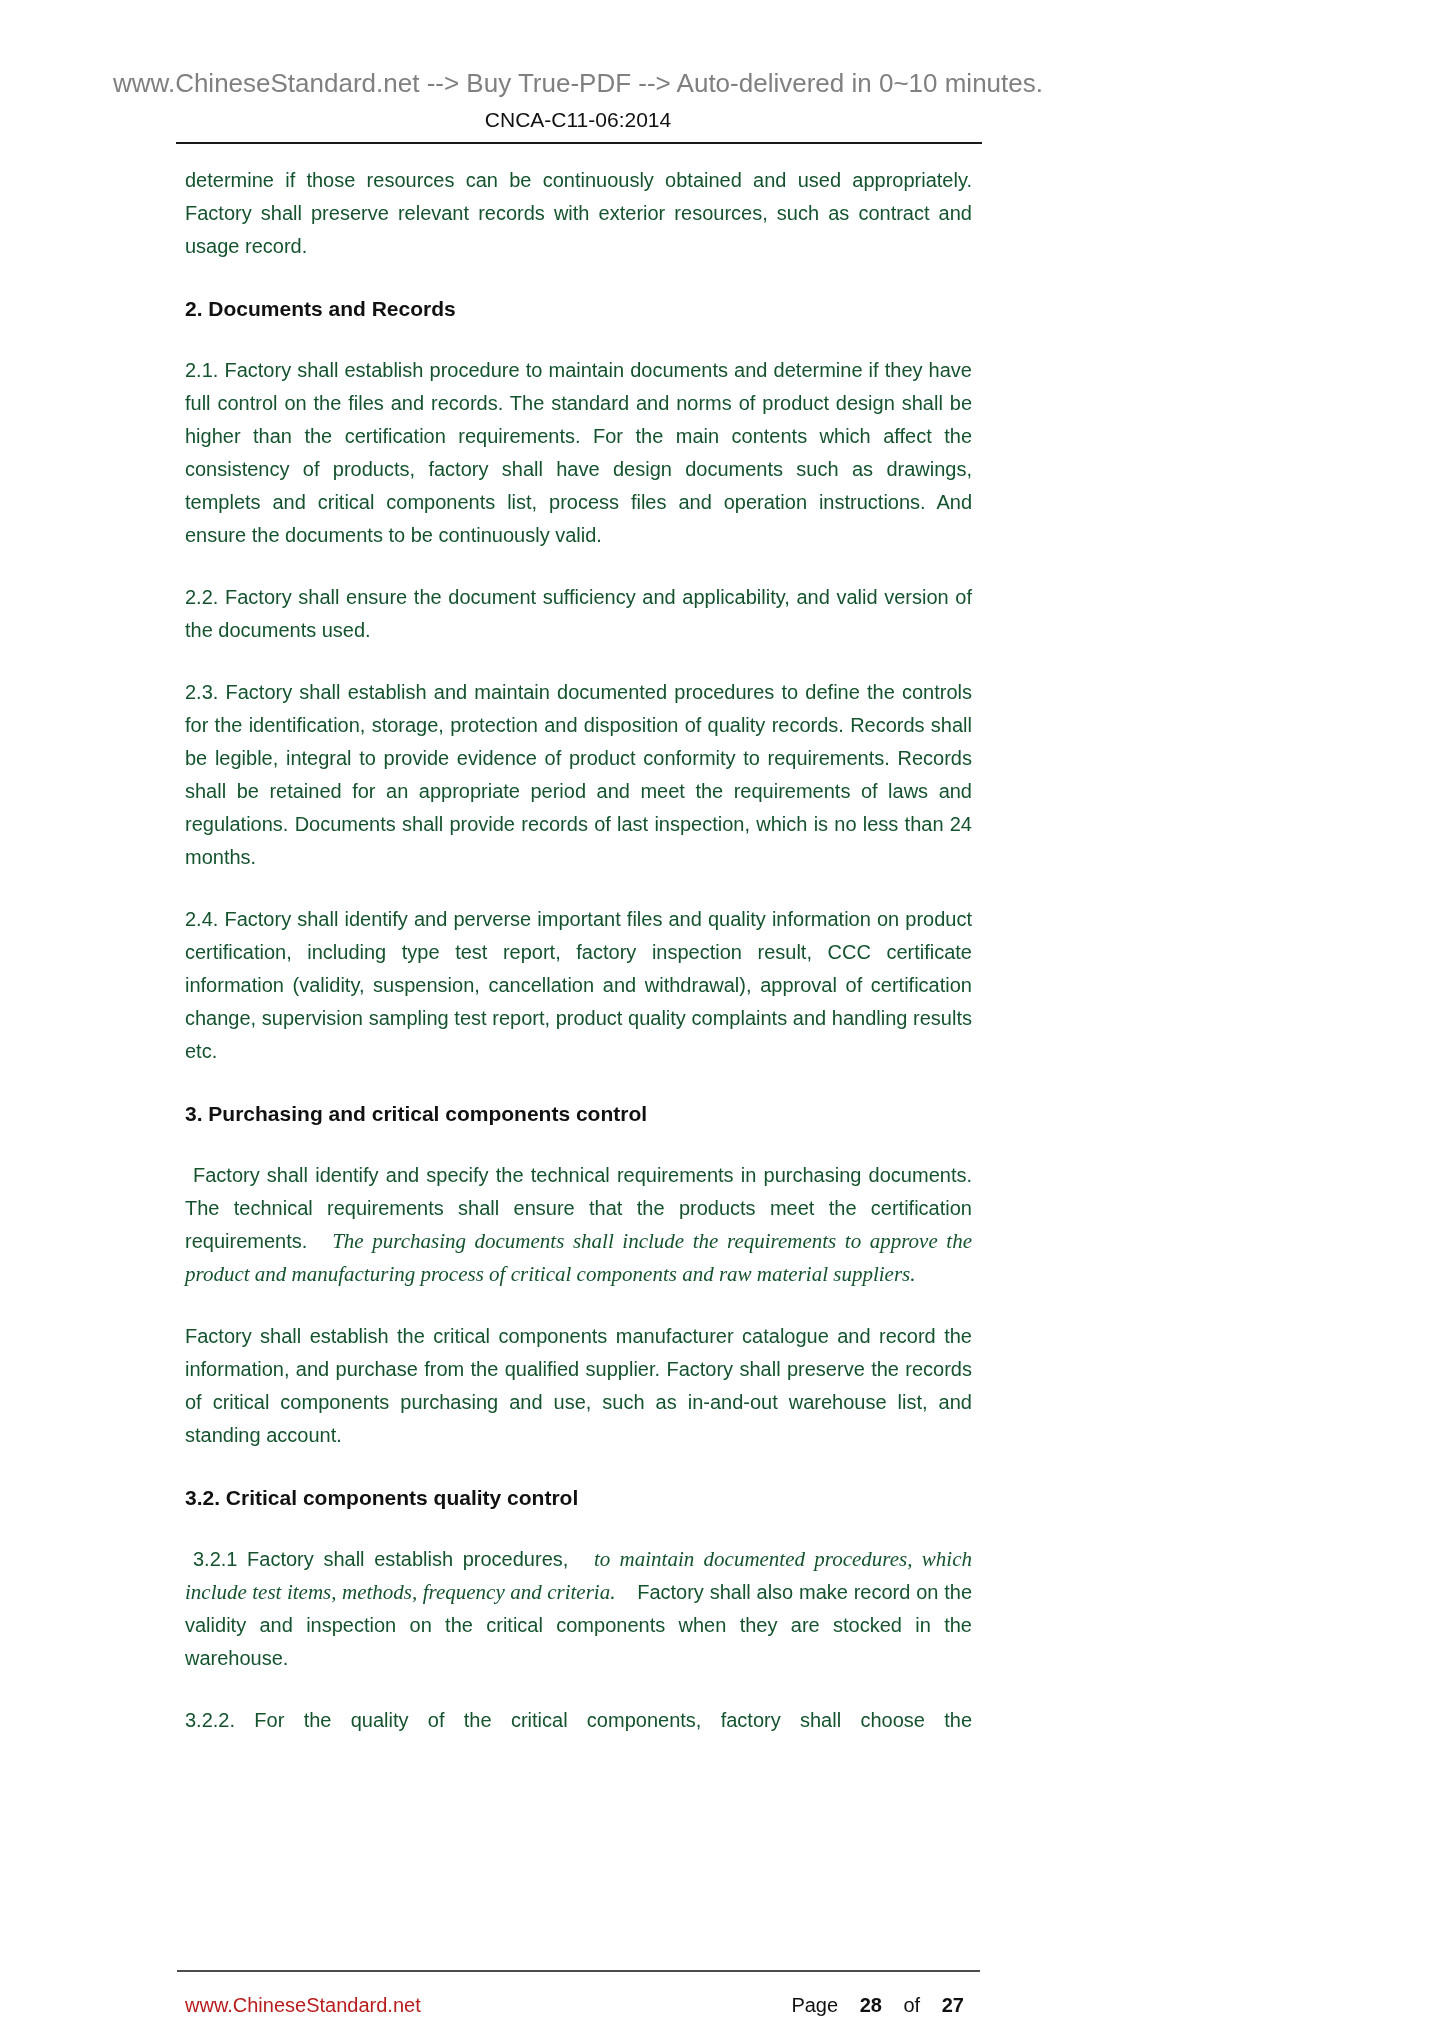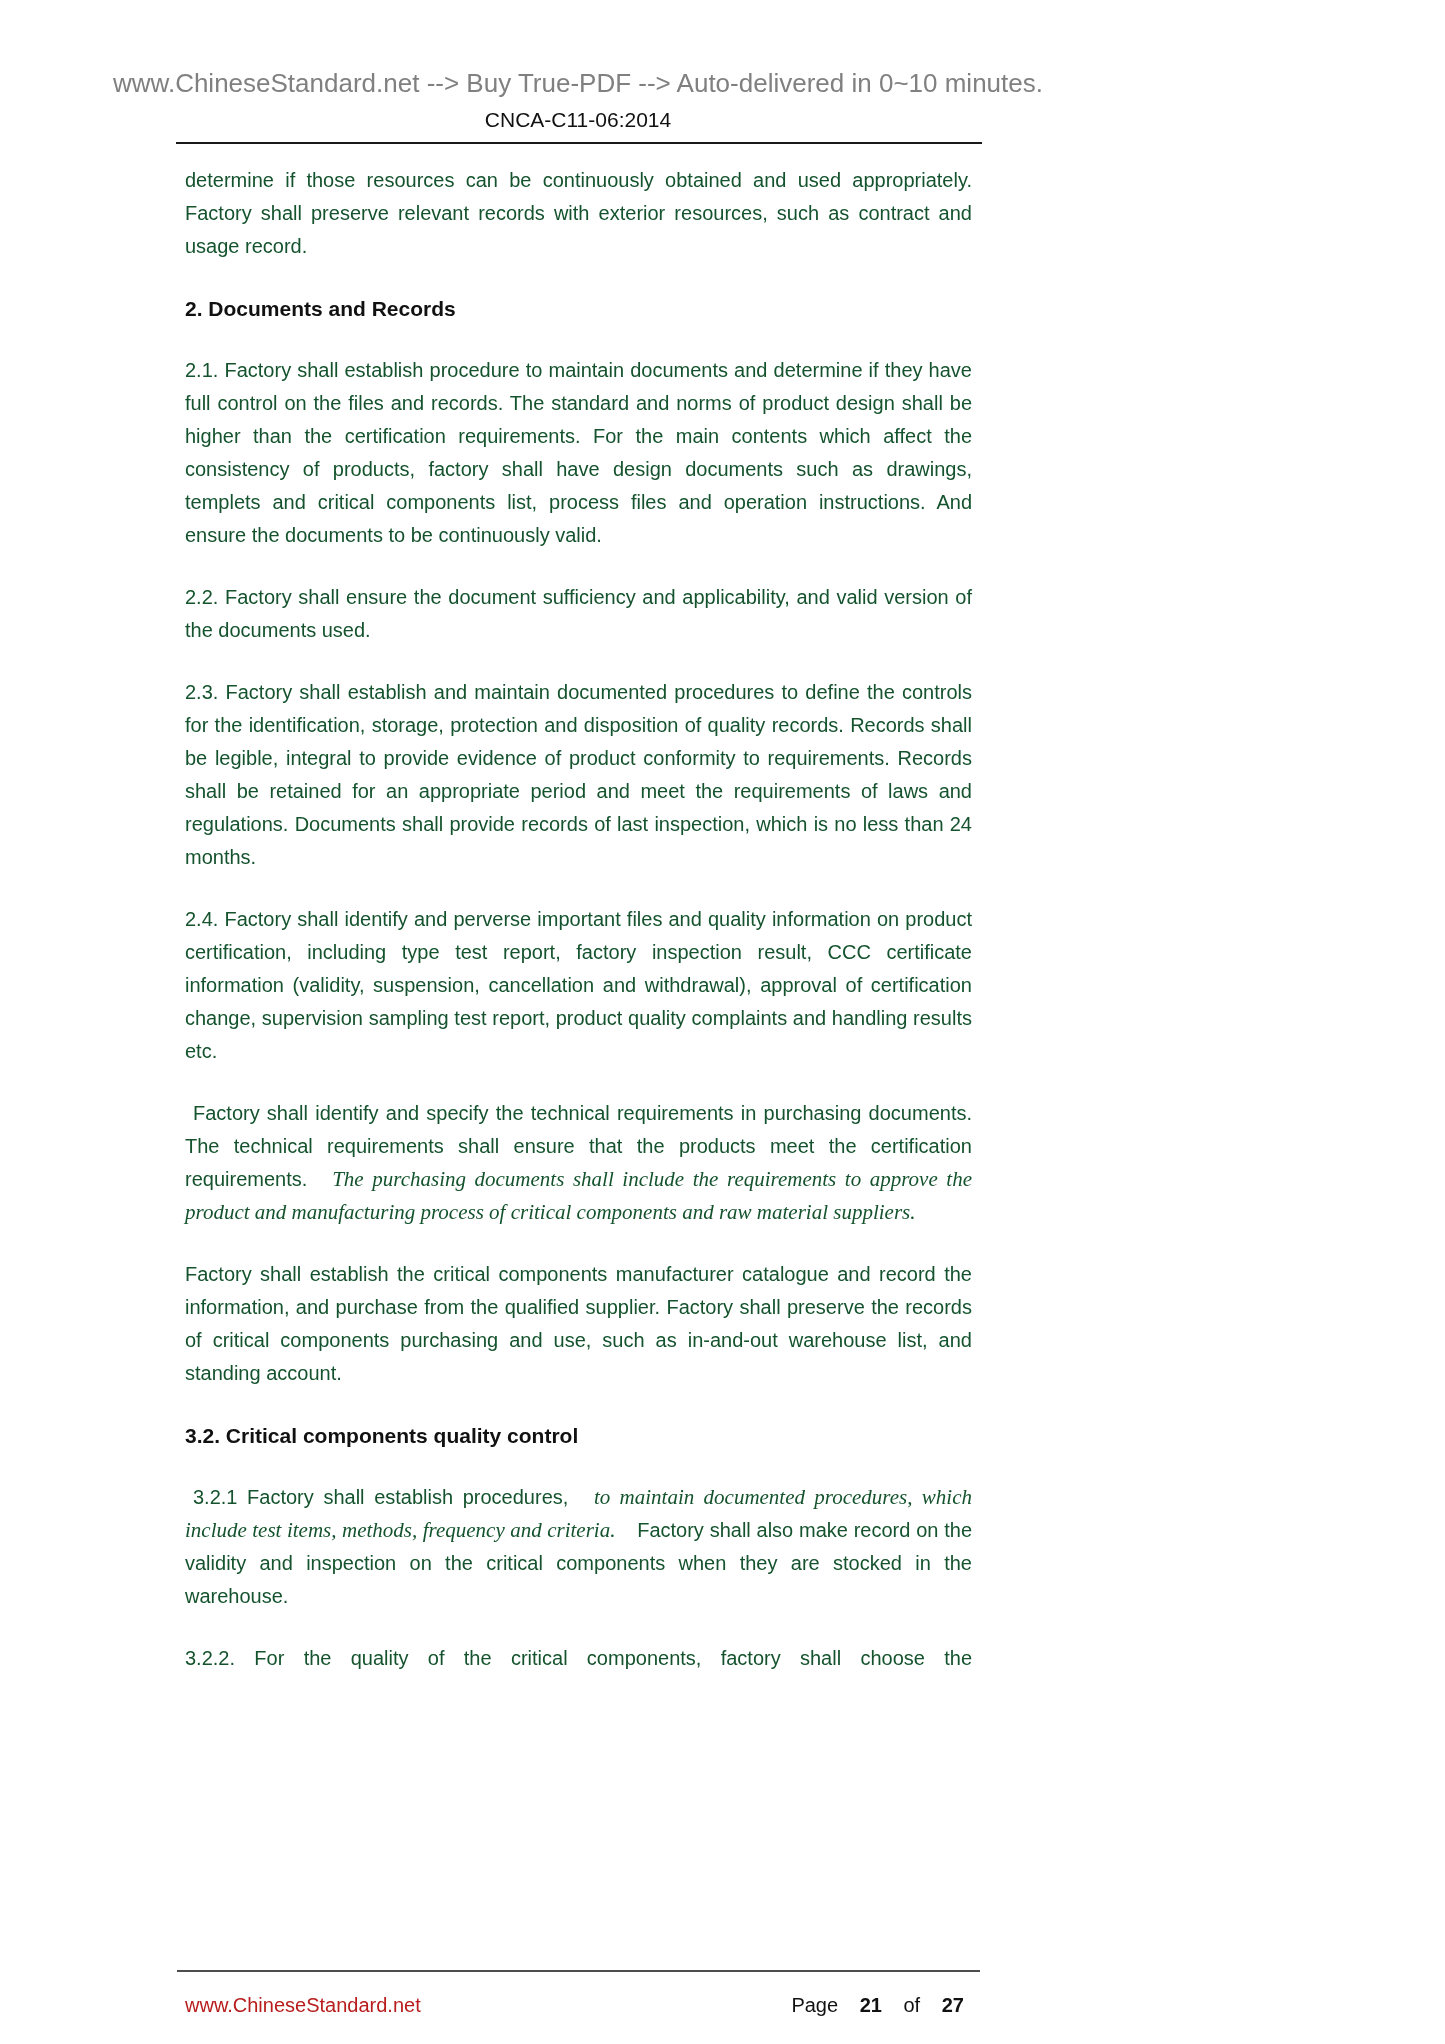--- a/index.html
+++ b/index.html
@@ -113,39 +113,40 @@
     <h2>2. Documents and Records</h2>
 
     <p>2.1. Factory shall establish procedure to maintain documents and determine if they have full control on the files and records. The standard and norms of product design shall be higher than the certification requirements. For the main contents which affect the consistency of products, factory shall have design documents such as drawings, templets and critical components list, process files and operation instructions. And ensure the documents to be continuously valid.</p>
 
     <p>2.2. Factory shall ensure the document sufficiency and applicability, and valid version of the documents used.</p>
 
     <p>2.3. Factory shall establish and maintain documented procedures to define the controls for the identification, storage, protection and disposition of quality records. Records shall be legible, integral to provide evidence of product conformity to requirements. Records shall be retained for an appropriate period and meet the requirements of laws and regulations. Documents shall provide records of last inspection, which is no less than 24 months.</p>
 
     <p>2.4. Factory shall identify and perverse important files and quality information on product certification, including type test report, factory inspection result, CCC certificate information (validity, suspension, cancellation and withdrawal), approval of certification change, supervision sampling test report, product quality complaints and handling results etc.</p>
 
+    <h2>3. Purchasing and critical components control</h2>
 
 
     <p><span>Factory shall identify and specify the technical requirements in purchasing documents. The technical requirements shall ensure that the products meet the certification requirements. </span><em class="serif-em">The purchasing documents shall include the requirements to approve the product and manufacturing process of critical components and raw material suppliers.</em></p>
 
     <p>Factory shall establish the critical components manufacturer catalogue and record the information, and purchase from the qualified supplier. Factory shall preserve the records of critical components purchasing and use, such as in-and-out warehouse list, and standing account.</p>
 
     <h3>3.2. Critical components quality control</h3>
 
     <p><span>3.2.1 Factory shall establish procedures, </span><em class="serif-em">to maintain documented procedures, which include test items, methods, frequency and criteria.</em><span> Factory shall also make record on the validity and inspection on the critical components when they are stocked in the warehouse.</span></p>
 
     <p class="force-justify">3.2.2. For the quality of the critical components, factory shall choose the</p>
 
   </main>
 
   <div class="frule"></div>
 
   <div class="footer-row">
     <a class="site-link">www.ChineseStandard.net</a>
     <div class="page-label">
       <span>Page</span>
-      <b>21</b>
+      <b>28</b>
       <span>of</span>
       <b>27</b>
     </div>
   </div>
 
 </div>
 
 </body></html>

